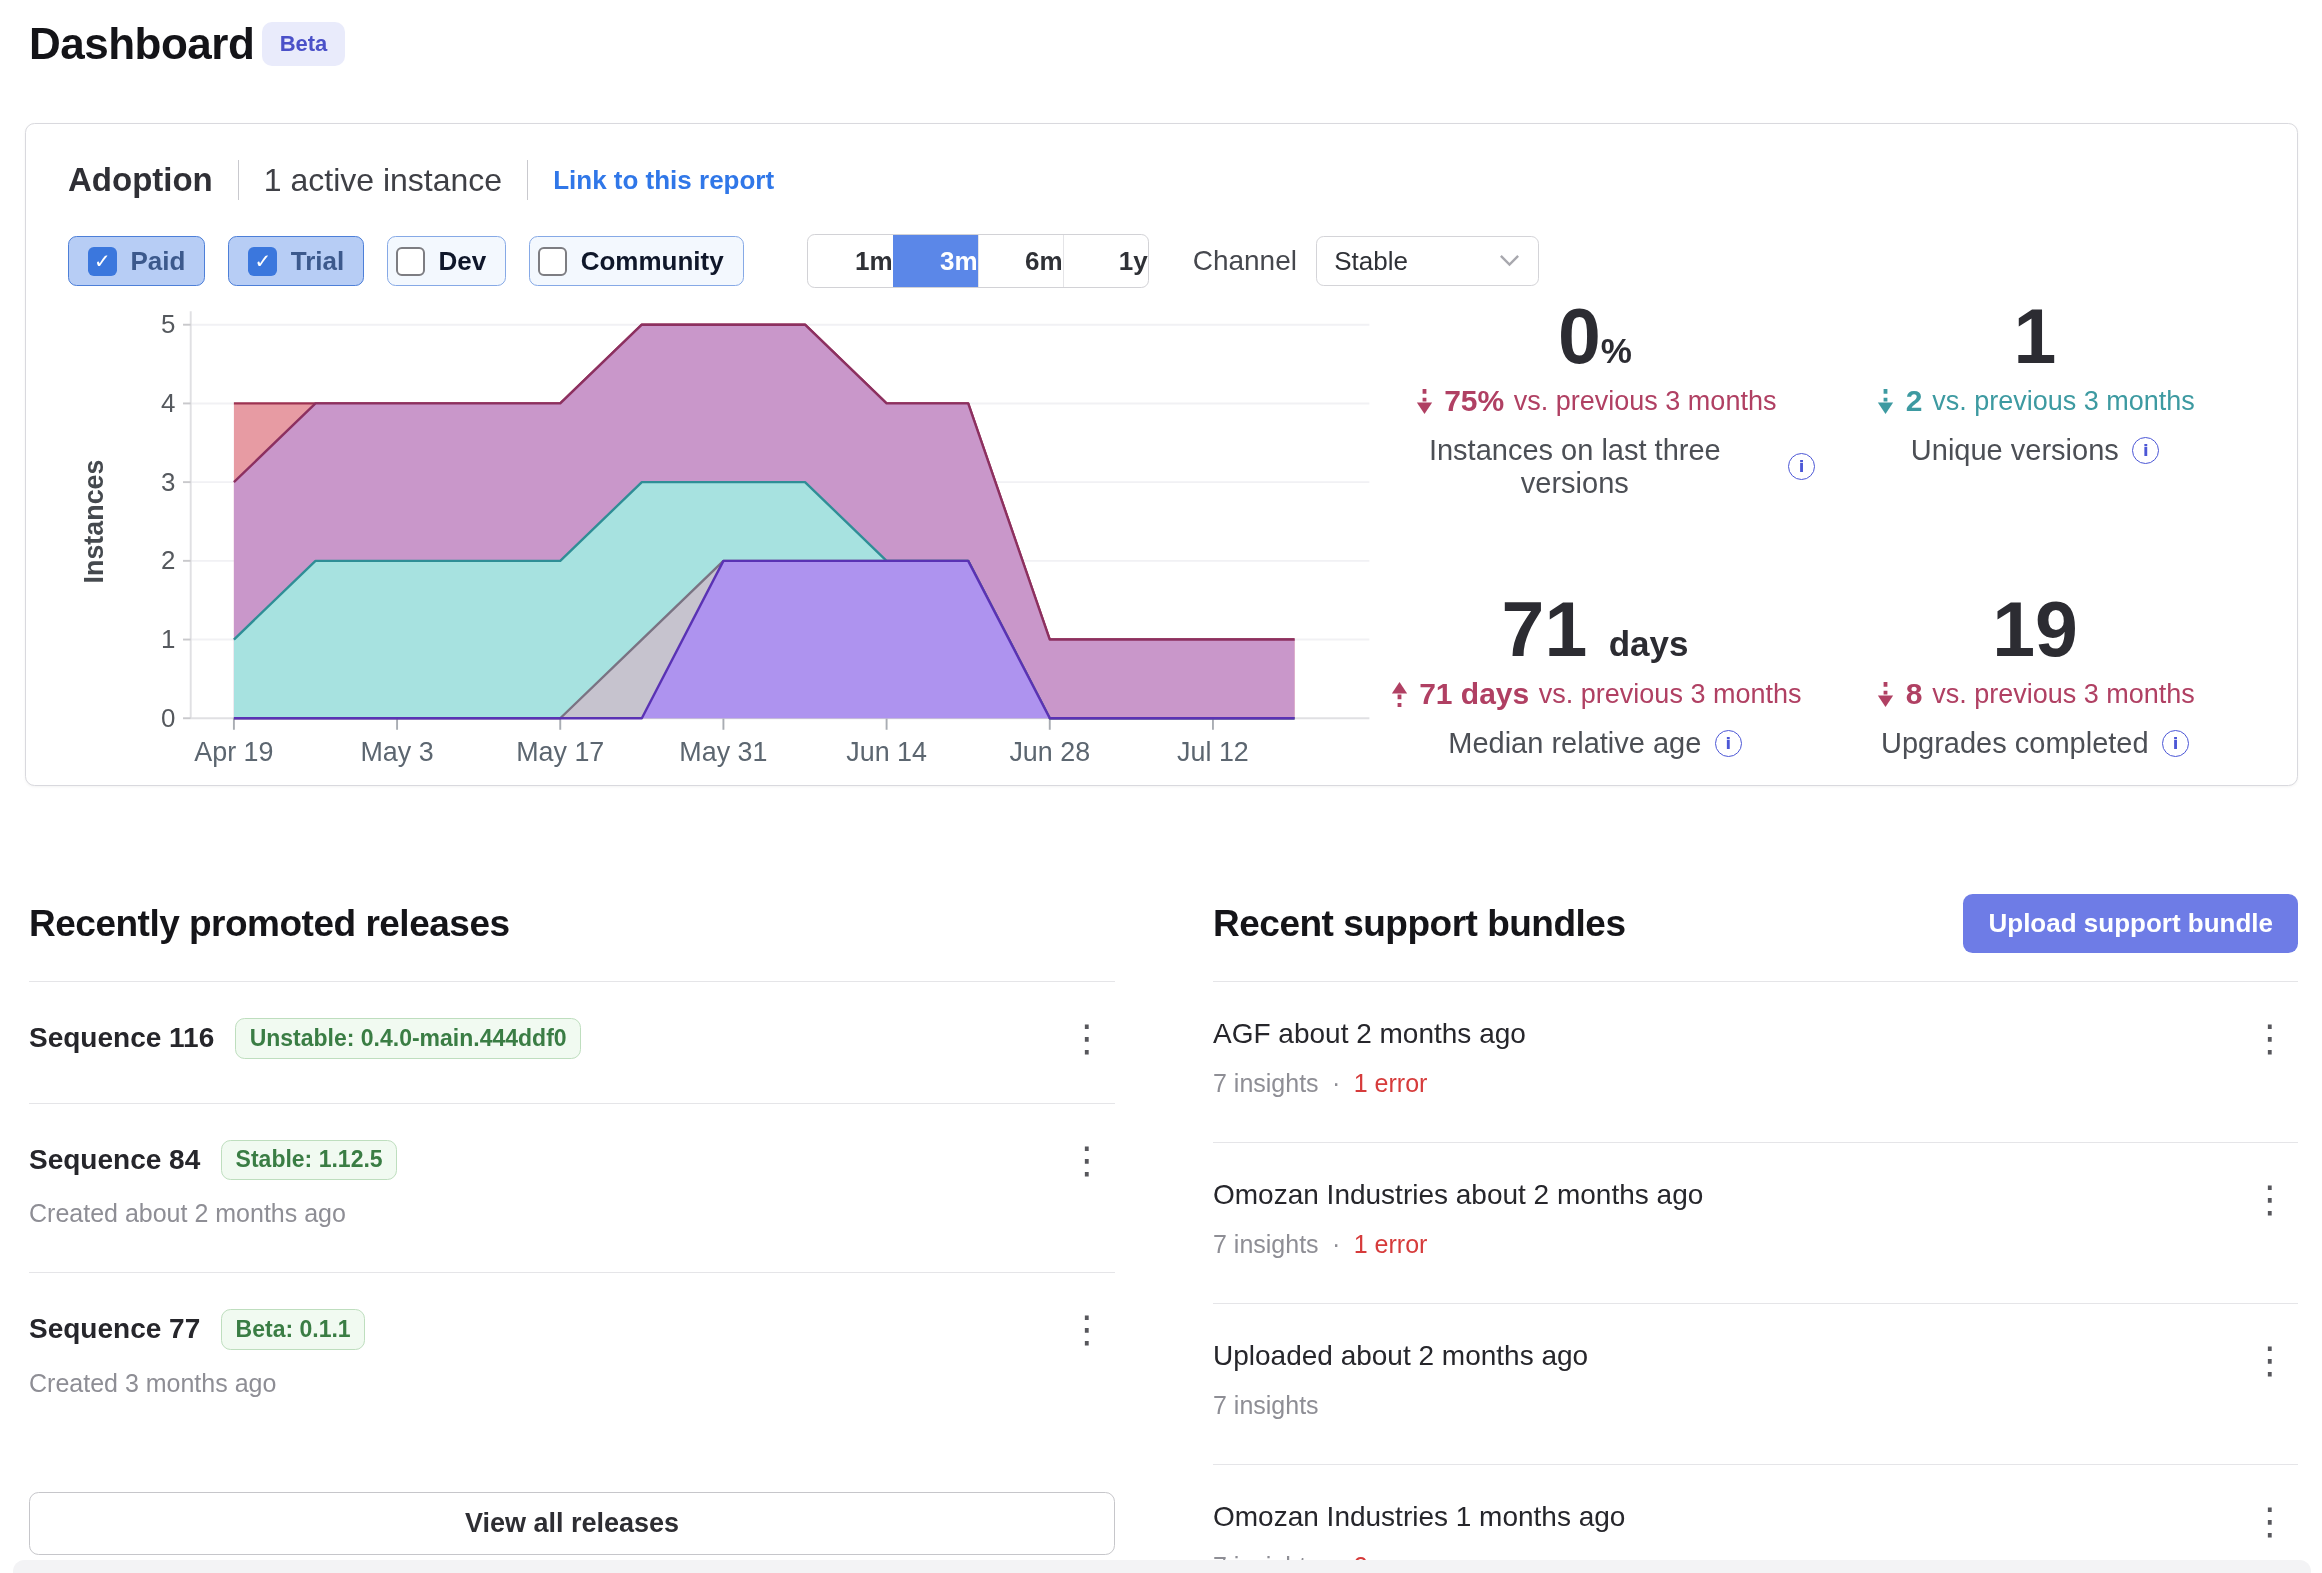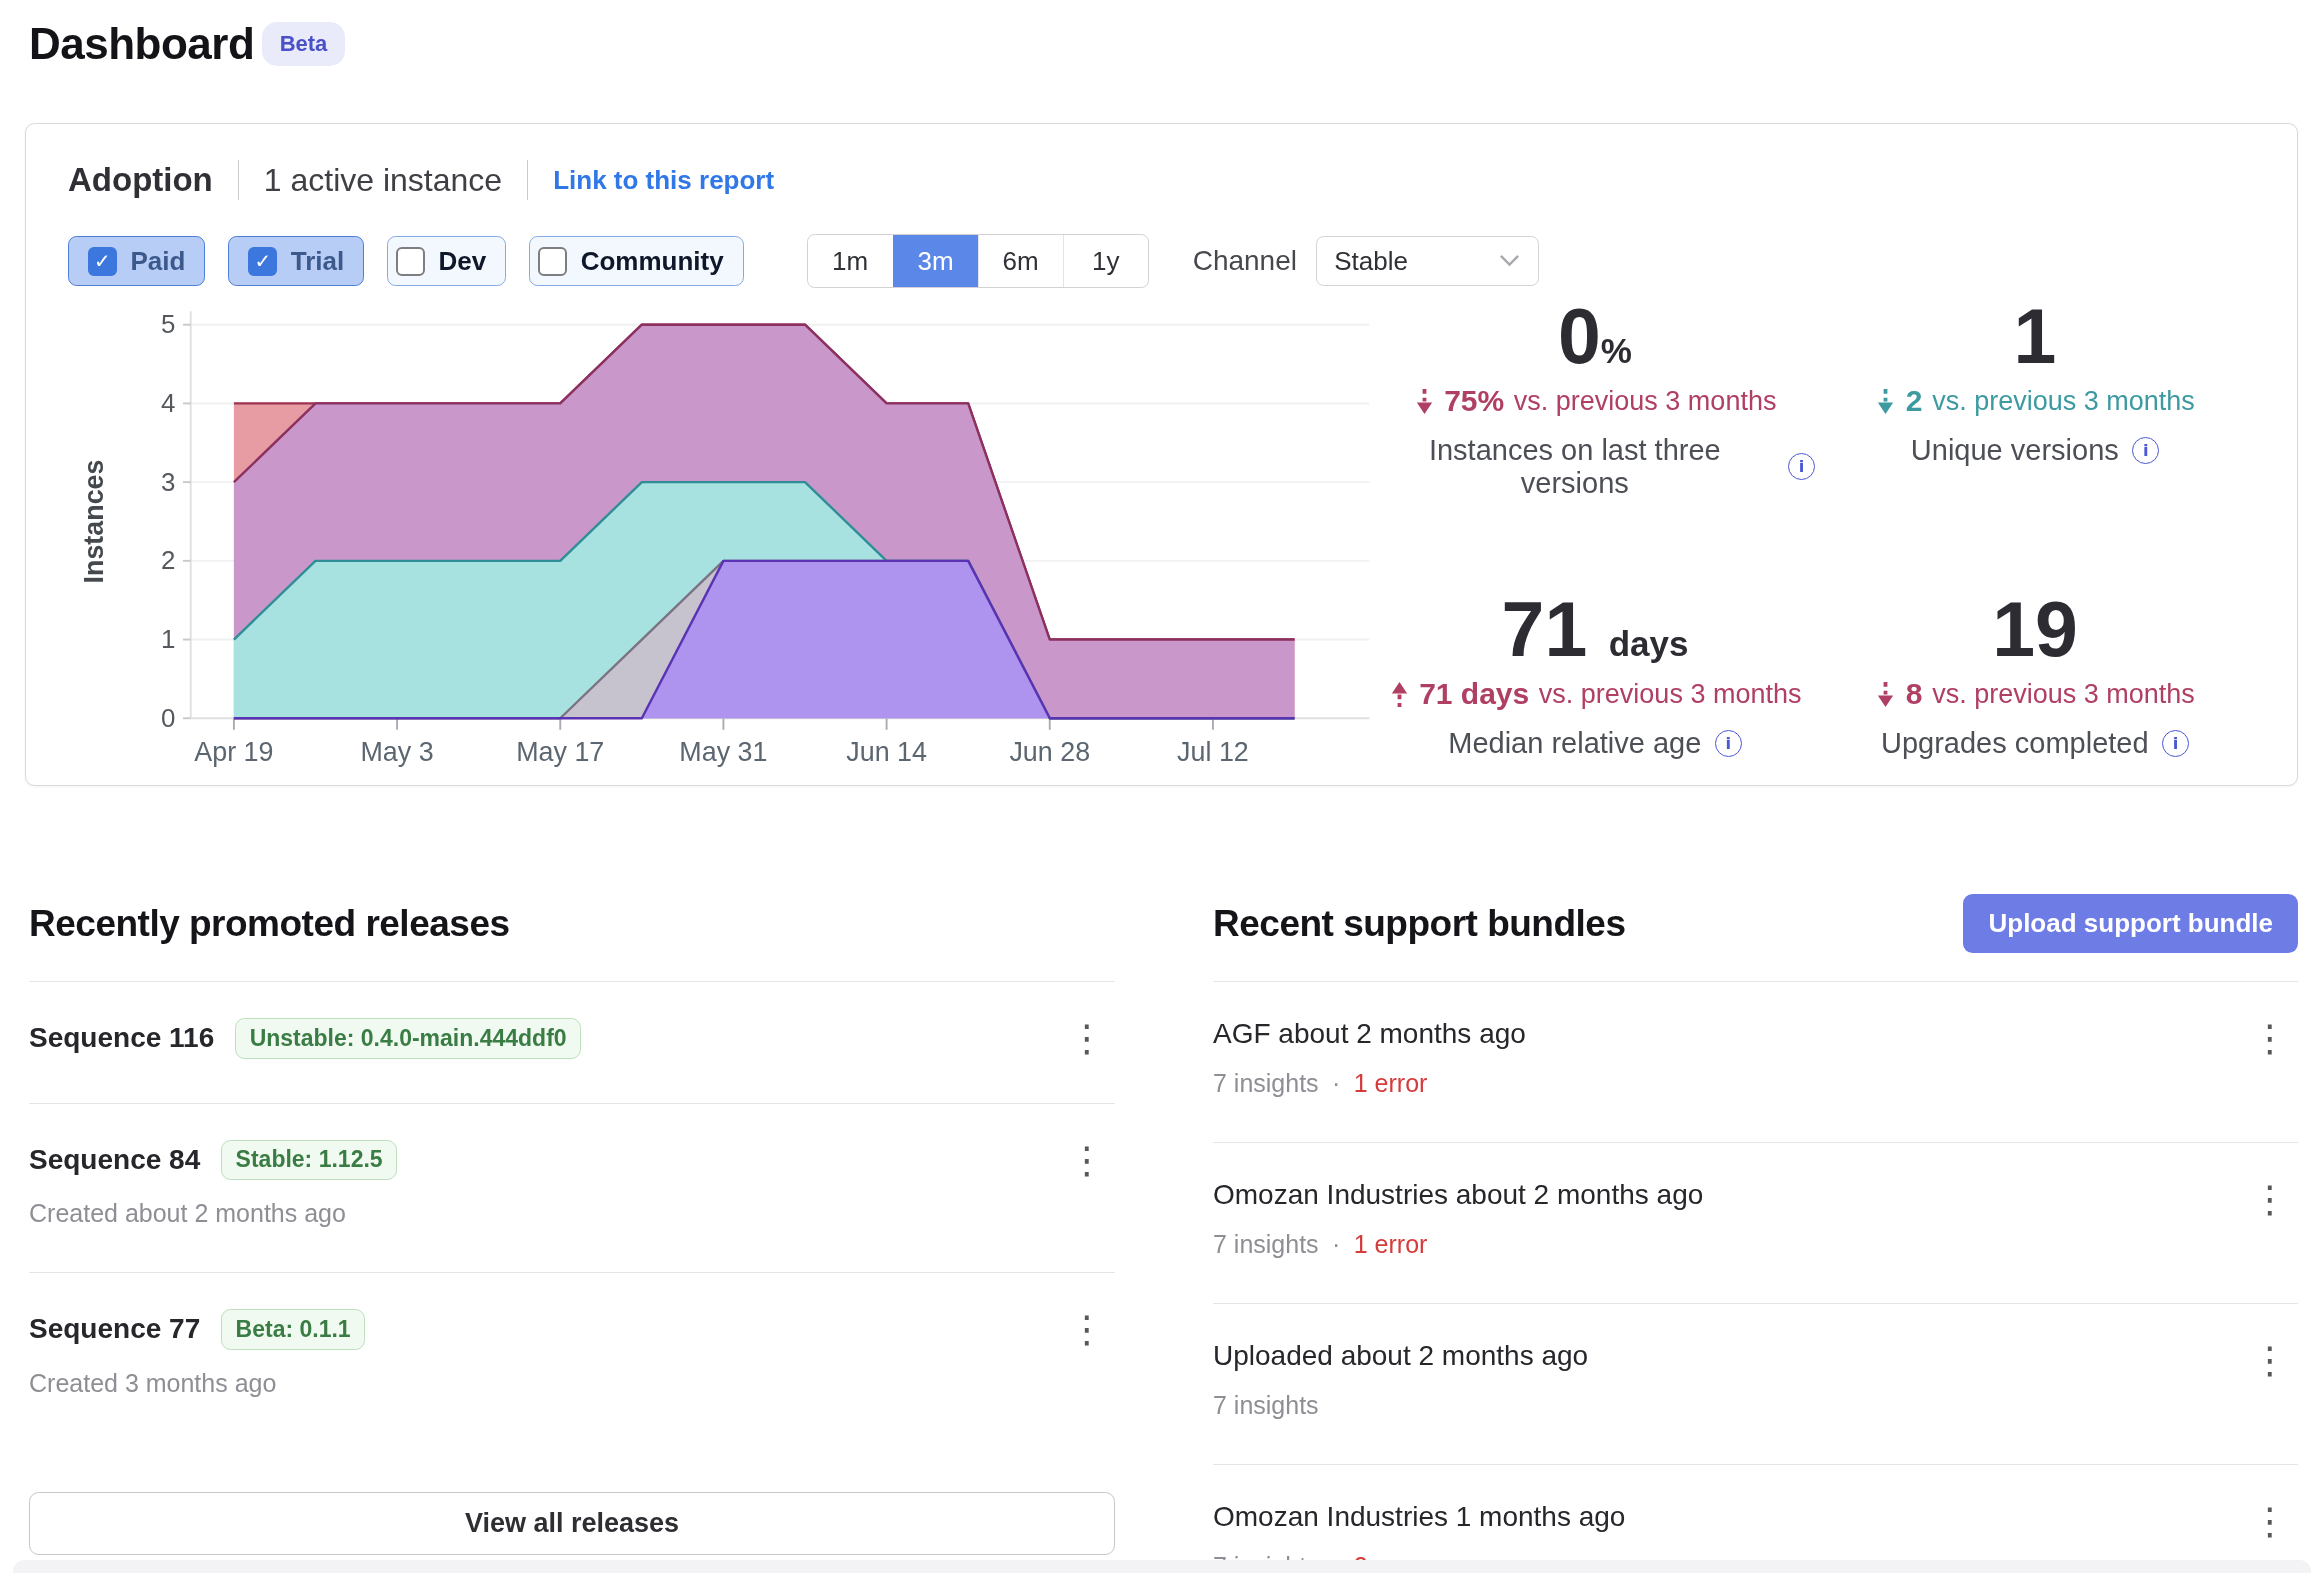--- a/index.html
+++ b/index.html
@@ -5,21 +5,21 @@
   * { margin:0; padding:0; box-sizing:border-box; }
   html,body { width:2323px; height:1574px; }
   body {
     position:relative; overflow:hidden; background:#ffffff;
     font-family:"Liberation Sans", sans-serif; color:#323237;
   }
   
   .page-header { position:absolute; left:29px; top:19px; display:flex; align-items:center; gap:8px; }
   .page-title { font-size:44px; font-weight:700; color:#141418; letter-spacing:-0.5px; }
   .beta-badge { background:#e9ebfb; color:#4a50c8; font-size:22px; font-weight:600;
-    padding:8.6px 17.3px; border-radius:15px; }
+    padding:8.6px 17.3px; border-radius:10px; }
 
   
   .adoption-card { position:absolute; left:25px; top:123px; width:2273px; height:663px;
     background:#fff; border:1px solid #d9d9de; border-radius:9.6px;
     box-shadow:0 1px 2.9px rgba(0,0,0,0.05); padding:35px 42px 17.3px; }
   .card-title-row { display:flex; align-items:center; gap:25px; height:42px; }
   .card-title { font-size:33px; font-weight:700; color:#2f2f35; }
   .vdiv { width:1px; height:40px; background:#c9c9ce; }
   .card-subtitle { font-size:32px; font-weight:400; color:#3f4046; }
   .report-link { font-size:26px; font-weight:700; color:#3077e8; text-decoration:none; cursor:pointer; }
@@ -29,21 +29,21 @@
     border-radius:8.6px; font-size:26px; font-weight:600; cursor:pointer; margin-right:23px; }
   .filter.checked { background:#b7cdf5; border:1.9px solid #4d7fd8; color:#3c598c; }
   .filter.unchecked { background:#f3f8fe; border:1.9px solid #86a9e6; color:#0f172a;padding-left:8px; }
   .cb { width:29px; height:29px; border-radius:5.8px; display:flex; align-items:center; justify-content:center; flex:none; }
   .filter.checked .cb { background:#3b77dd; }
   .filter.unchecked .cb { background:#fff; border:2.9px solid #7d7d82; }
   .cb .tick { color:#fff; font-size:20px; font-weight:700; font-family:"DejaVu Sans",sans-serif; line-height:1; }
 
   .range-group { display:inline-flex; border:1px solid #d2d2d6; border-radius:7.7px; overflow:hidden;
     background:#fff; margin-left:40px; }
-  .range { width:85px; padding:10.6px 0; text-align:center; font-size:26px; font-weight:400;
+  .range { width:85px; padding:10.6px 0; text-align:right; font-size:26px; font-weight:700;
     color:#2f3136; border-left:1px solid #e4e4e7; cursor:pointer; }
   .range:first-child { border-left:none; }
   .range.selected { background:#5b87e8; color:#fff; border-left-color:#5b87e8; }
 
   .channel-group { display:flex; align-items:center; gap:19px; margin-left:44px; }
   .channel-label { font-size:28px; color:#46484e; }
   .channel-select { width:223px; height:50px; border:1px solid #d4d4d8; border-radius:7.7px;
     display:flex; align-items:center; justify-content:space-between; padding:0 17.3px;
     font-size:26px; color:#2f3136; background:#fff; cursor:pointer; }
 

